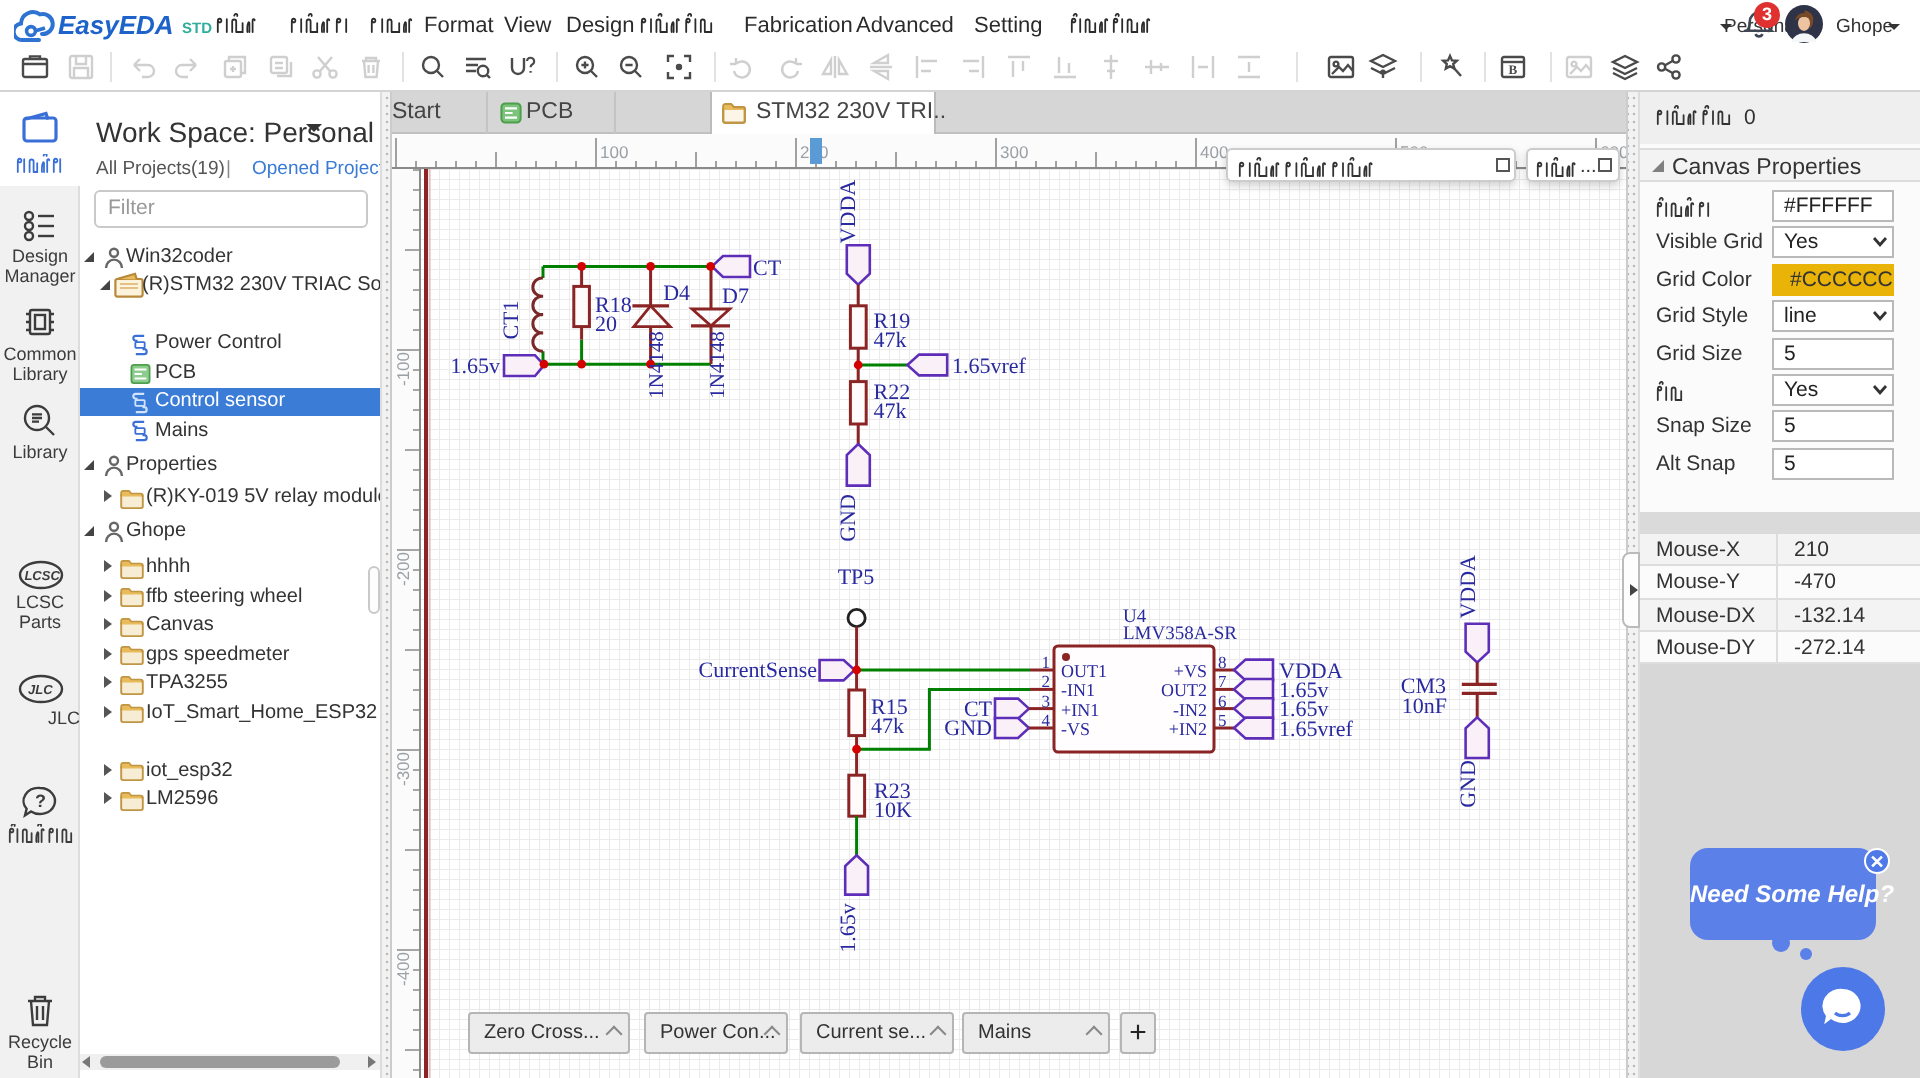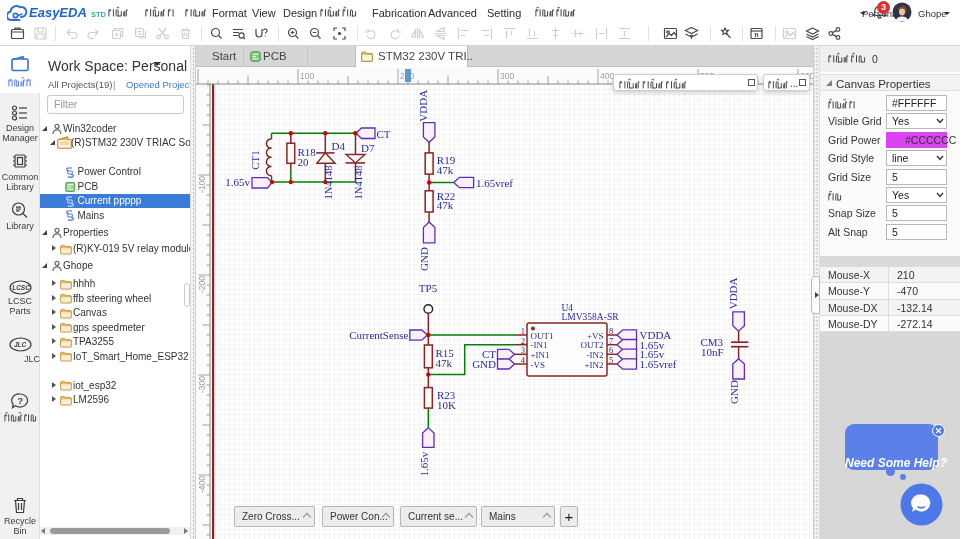--- a/index.html
+++ b/index.html
@@ -295,21 +295,21 @@
       </div>
       <span class="lbl" style="left:37.5px;color:#333;">PCB</span>
     </div>
 <div class="row" style="top:194px;background:#3b7cd6;">
       <div class="abs" style="left:25px;top:0;width:15px;height:13px;">
         <svg class="abs" style="left:0;top:0.5px" width="10" height="13" viewBox="0 0 12 13" fill="none" stroke="#cfe2ff" stroke-width="1.3">
           <path d="M8.5,1 h-5 a1.5,1.5 0 0 0 0,3 h1 M3.5,12 h5 a1.5,1.5 0 0 0 0,-3 h-1"></path>
           <rect x="3.2" y="4.8" width="5.6" height="3.4" rx="0.5" stroke-width="1.1"></rect>
         </svg>
       </div>
-      <span class="lbl" style="left:37.5px;color:#fff;">Current ppppp</span>
+      <span class="lbl" style="left:37.5px;color:#fff;">Control sensor</span>
     </div>
 <div class="row" style="top:208.5px;">
       <div class="abs" style="left:25px;top:0;width:15px;height:13px;">
         <svg class="abs" style="left:0;top:0.5px" width="10" height="13" viewBox="0 0 12 13" fill="none" stroke="#3a6fd8" stroke-width="1.3">
           <path d="M8.5,1 h-5 a1.5,1.5 0 0 0 0,3 h1 M3.5,12 h5 a1.5,1.5 0 0 0 0,-3 h-1"></path>
           <rect x="3.2" y="4.8" width="5.6" height="3.4" rx="0.5" stroke-width="1.1"></rect>
         </svg>
       </div>
       <span class="lbl" style="left:37.5px;color:#333;">Mains</span>
     </div>
@@ -424,21 +424,21 @@
       <span class="lbl" style="left:33px;color:#333;">LM2596</span>
     </div>
 <div class="abs" style="left:184px;top:283px;width:6px;height:24px;background:#fdfdfd;border:1px solid #c9c9c9;border-radius:3px;"></div>
 <div class="abs" style="left:40px;top:527px;width:150px;height:8px;background:#f0f0f0;"></div>
 <div class="abs" style="left:50px;top:528px;width:120px;height:6px;background:#9b9b9b;border-radius:3px;"></div>
 <div class="abs" style="left:41px;top:528px;width:0;height:0;border-top:3px solid transparent;border-bottom:3px solid transparent;border-right:4px solid #777;"></div>
 <div class="abs" style="left:184px;top:528px;width:0;height:0;border-top:3px solid transparent;border-bottom:3px solid transparent;border-left:4px solid #777;"></div>
 <div class="abs" style="left:190px;top:46px;width:6px;height:493px;background:#f2f2f2;border-left:1px solid #ddd;border-right:1px solid #ccc;background-image:radial-gradient(circle,#b9b9b9 0.7px,transparent 0.8px);background-size:3px 4px;background-position:1px 1px;"></div>
 <div class="abs" style="left:813px;top:46px;width:7px;height:493px;background:#f2f2f2;border-left:1px solid #ccc;border-right:1px solid #ddd;background-image:radial-gradient(circle,#b9b9b9 0.7px,transparent 0.8px);background-size:3px 4px;background-position:1.5px 1px;"></div>
 <div class="abs" style="left:196px;top:46px;width:617px;height:21px;background:#d6d6d6;border-bottom:1px solid #c0c0c0;"></div>
-<div class="ttab" style="left:196px;width:48px;border-right:1px solid #c4c4c4;line-height:21px;"><span style="margin-left:16px;">Start</span></div>
+<div class="ttab" style="left:196px;width:48px;border-right:1px solid #c4c4c4;line-height:21px;"><span style="margin-left:0;">Start</span></div>
 <div class="ttab" style="left:244px;width:64px;border-right:1px solid #c4c4c4;line-height:21px;">
 <svg class="abs" style="left:6px;top:5px" width="11" height="11" viewBox="0 0 11 11">
         <rect x="0.7" y="0.7" width="9.6" height="9.6" rx="2" fill="#7cc47c" stroke="#4d9e4d"></rect>
         <path d="M2.5,3.2 h6 M2.5,5.5 h3.8 M2.5,7.8 h6" stroke="#fff" stroke-width="1.1"></path>
       </svg>
 <span style="margin-left:19px;">PCB</span></div>
 <div class="ttab" style="left:355px;width:113px;background:#fff;border-left:1px solid #bbb;border-right:1px solid #bbb;line-height:21px;">
 <svg class="abs" style="left:5px;top:5px" width="12" height="11" viewBox="0 0 12 11">
         <rect x="0.6" y="2.6" width="10.8" height="7.8" rx="1" fill="#fcf6e8" stroke="#c09544" stroke-width="1.2"></rect>
         <path d="M0.6,4 l0,-2 a1,1 0 0 1 1,-1 h3 l1.4,1.6 h4.4 a1,1 0 0 1 1,1 v0.4" fill="#e9bb5a" stroke="#c09544" stroke-width="1"></path>
@@ -621,22 +621,22 @@
 <div class="abs" style="left:836px;top:78px;font-size:11.5px;color:#333;">Canvas Properties</div>
 <svg class="thsvg" style="left:828px;top:97px" width="28" height="13" viewBox="0 0 28 13">
       <path d="M0.9,11.0 V5.6 C0.9,4.0 2.7,4.0 2.7,5.4 C2.7,6.4 1.5,6.5 1.3,5.7 M5.1,11.0 V4.6 M7.8,11.0 V5.8 C7.8,4.4 9.8,4.4 9.8,5.8 V11.0 M9.8,11.0 H12.6 V6.6 M15.0,11.0 C14.6,6.0 16.2,5.2 16.0,7.0 V11.0 M17.6,11.0 V5.2 C17.6,4.2 18.8,4.4 18.6,5.2 M21.9,11.0 V5.6 C21.9,4.0 23.7,4.0 23.7,5.4 C23.7,6.4 22.5,6.5 22.3,5.7 M26.1,11.0 V4.6 M1.8,2.8 C2.3,1.4 3.7,1.8 3.3,3.0 M15.8,2.8 C16.3,1.4 17.7,1.8 17.3,3.0" stroke="#333" stroke-width="0.9" fill="none" stroke-linecap="round"></path>
     </svg>
 <div class="abs" style="left:886px;top:95px;width:61px;height:16px;border:1px solid #b9b9b9;background:#fff;font-size:10.5px;color:#222;line-height:15px;padding-left:5px;">#FFFFFF</div>
 <div class="abs" style="left:828px;top:115.4px;font-size:10.5px;color:#333;">Visible Grid</div>
 <div class="abs" style="left:886px;top:113.4px;width:61px;height:16px;border:1px solid #b9b9b9;background:#fff;font-size:10.5px;color:#222;line-height:15px;padding-left:5px;">Yes</div>
 <svg class="abs" style="left:936px;top:118.4px" width="8" height="6" viewBox="0 0 8 6">
       <path d="M1,1 l3,3.4 3,-3.4" fill="none" stroke="#333" stroke-width="1.4"></path>
     </svg>
-<div class="abs" style="left:828px;top:133.8px;font-size:10.5px;color:#333;">Grid Power</div>
-<div class="abs" style="left:886px;top:131.8px;width:61px;height:16px;background:#d946ef;font-size:10.5px;color:#333;line-height:16px;padding-left:19px;">#CCCCCC</div>
+<div class="abs" style="left:828px;top:133.8px;font-size:10.5px;color:#333;">Grid Color</div>
+<div class="abs" style="left:886px;top:131.8px;width:61px;height:16px;background:#eab308;font-size:10.5px;color:#333;line-height:16px;padding-left:9px;">#CCCCCC</div>
 <div class="abs" style="left:828px;top:152.2px;font-size:10.5px;color:#333;">Grid Style</div>
 <div class="abs" style="left:886px;top:150.2px;width:61px;height:16px;border:1px solid #b9b9b9;background:#fff;font-size:10.5px;color:#222;line-height:15px;padding-left:5px;">line</div>
 <svg class="abs" style="left:936px;top:155.2px" width="8" height="6" viewBox="0 0 8 6">
       <path d="M1,1 l3,3.4 3,-3.4" fill="none" stroke="#333" stroke-width="1.4"></path>
     </svg>
 <div class="abs" style="left:828px;top:170.6px;font-size:10.5px;color:#333;">Grid Size</div>
 <div class="abs" style="left:886px;top:168.6px;width:61px;height:16px;border:1px solid #b9b9b9;background:#fff;font-size:10.5px;color:#222;line-height:15px;padding-left:5px;">5</div>
 <svg class="thsvg" style="left:828px;top:189px" width="14" height="13" viewBox="0 0 14 13">
       <path d="M0.9,11.0 V5.6 C0.9,4.0 2.7,4.0 2.7,5.4 C2.7,6.4 1.5,6.5 1.3,5.7 M5.1,11.0 V4.6 M7.8,11.0 V5.8 C7.8,4.4 9.8,4.4 9.8,5.8 V11.0 M9.8,11.0 H12.6 V6.6 M1.8,2.8 C2.3,1.4 3.7,1.8 3.3,3.0" stroke="#333" stroke-width="0.9" fill="none" stroke-linecap="round"></path>
     </svg>
@@ -659,21 +659,21 @@
 <div class="abs" style="left:828px;top:301.6px;font-size:10.5px;color:#333;">Mouse-DX</div>
 <div class="abs" style="left:897px;top:301.6px;font-size:10.5px;color:#333;">-132.14</div>
 <div class="abs" style="left:820px;top:315.90000000000003px;width:140px;height:16.3px;background:#fbfbfb;border-bottom:1px solid #ddd;"></div>
 <div class="abs" style="left:828px;top:317.90000000000003px;font-size:10.5px;color:#333;">Mouse-DY</div>
 <div class="abs" style="left:897px;top:317.90000000000003px;font-size:10.5px;color:#333;">-272.14</div>
 <div class="abs" style="left:888px;top:267px;width:1px;height:65px;background:#ddd;"></div>
 <div class="abs" style="left:820px;top:332px;width:140px;height:207px;background:#d7d7d7;"></div>
 <div class="abs" style="left:811px;top:276px;width:9px;height:38px;background:#fdfdfd;border:1px solid #bbb;border-radius:4px 0 0 4px;"></div>
 <div class="abs" style="left:814.5px;top:292px;width:0;height:0;border-top:3px solid transparent;border-bottom:3px solid transparent;border-left:4px solid #444;"></div>
 <div class="abs" style="left:845px;top:424px;width:93px;height:46px;background:#5b80e8;border-radius:9px;"></div>
-<div class="abs" style="left:845px;top:424px;width:93px;height:46px;color:#fff;font-size:12px;font-style:italic;font-weight:bold;text-align:center;line-height:46px;white-space:nowrap;margin-top:16px;">Need Some Help?</div>
+<div class="abs" style="left:845px;top:424px;width:93px;height:46px;color:#fff;font-size:12px;font-style:italic;font-weight:bold;text-align:center;line-height:46px;white-space:nowrap;">Need Some Help?</div>
 <div class="abs" style="left:886px;top:467px;width:9px;height:9px;border-radius:50%;background:#5b80e8;"></div>
 <div class="abs" style="left:900px;top:474px;width:6px;height:6px;border-radius:50%;background:#5b80e8;"></div>
 <div class="abs" style="left:932px;top:424px;width:13px;height:13px;border-radius:50%;background:#4f79e6;border:1.5px solid #fff;color:#fff;font-size:9px;font-weight:bold;text-align:center;line-height:12px;">✕</div>
 <svg class="abs" style="left:900px;top:483px" width="43" height="43" viewBox="0 0 43 43">
 <circle cx="21.5" cy="21.5" r="21" fill="#4d78e8"></circle>
 <path d="M21.5,11.5 a9,8.5 0 1 1 -6,15 l-3.4,2.6 l0.9,-4.1 a9,8.5 0 0 1 8.5,-13.5 Z" fill="#fff"></path>
 <path d="M17.5,23.5 a5,4 0 0 0 7.5,0" fill="none" stroke="#4d78e8" stroke-width="1.6"></path>
 </svg>
 </div>
 </body></html>

